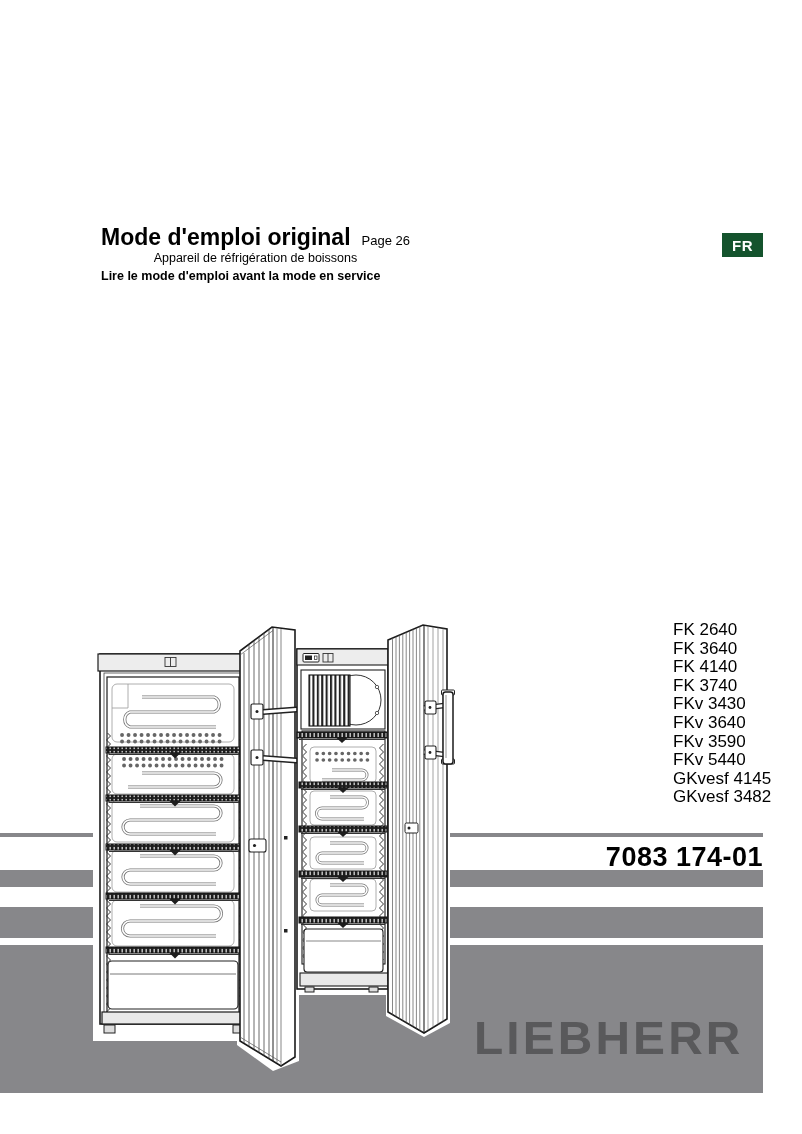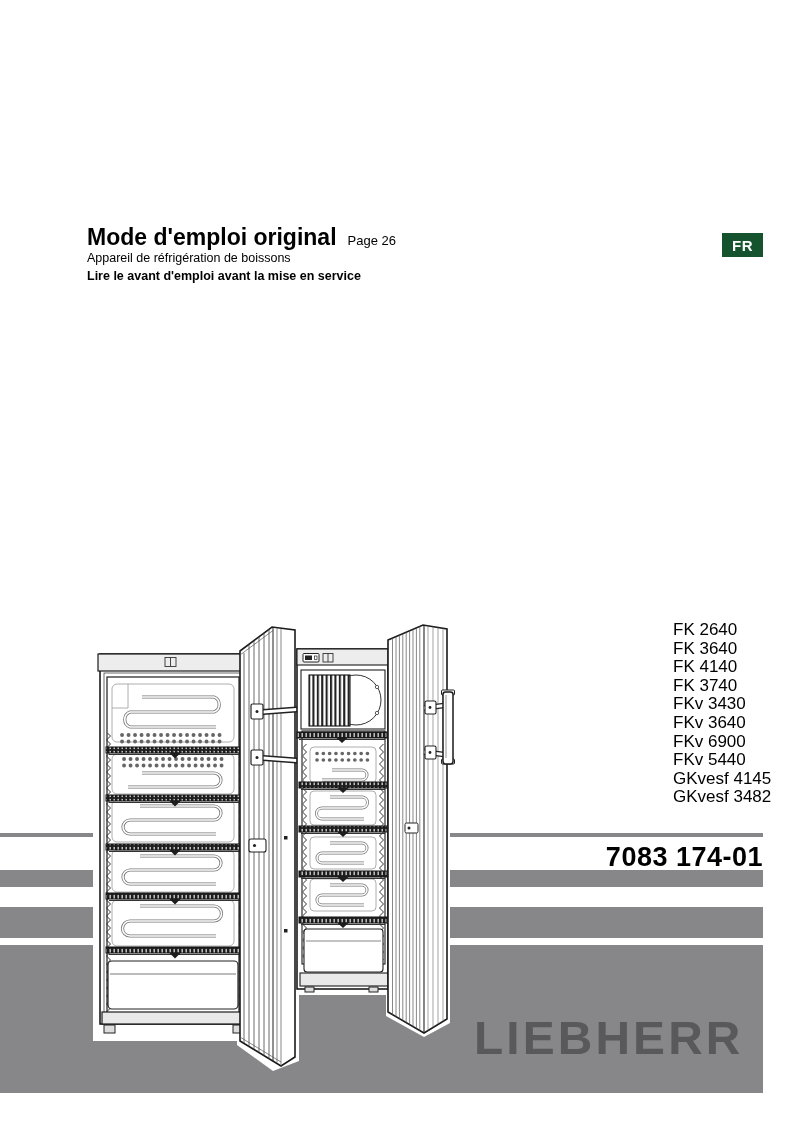--- a/index.html
+++ b/index.html
@@ -1,24 +1,24 @@
 <!DOCTYPE html>
 <html><head>
 <meta charset="utf-8">
 <style>
   html,body{margin:0;padding:0;background:#fff;}
   .page{position:relative;width:802px;height:1134px;background:#ffffff;overflow:hidden;
         font-family:"Liberation Sans", sans-serif;color:#000;}
 
   
-  .hdr{position:absolute;left:87px;top:225px;}
+  .hdr{position:absolute;left:101px;top:225px;}
   .hdr .title-line{display:flex;align-items:baseline;}
   .hdr h1{margin:0;font-size:23px;font-weight:bold;letter-spacing:0;line-height:1.05;}
   .hdr .pageref{font-size:13px;font-weight:normal;margin-left:11px;text-align:right;}
-  .hdr .subtitle{font-size:12.5px;margin-top:2px;}
+  .hdr .subtitle{font-size:12.5px;margin-top:2px;text-align:center;}
   .hdr .notice{font-size:12.5px;font-weight:bold;margin-top:4px;}
 
   
   .badge{position:absolute;left:722px;top:233px;width:41px;height:24px;background:#14532d;
          color:#fff;display:flex;align-items:center;justify-content:center;
          font-size:15px;font-weight:bold;letter-spacing:0.5px;}
 
   
   .models{position:absolute;left:673px;top:621px;font-size:17px;line-height:18.6px;}
 
@@ -43,33 +43,33 @@
 <body>
 
 <div class="page">
 
   <div class="hdr">
     <div class="title-line">
       <h1>Mode d'emploi original</h1>
       <span class="pageref">Page 26</span>
     </div>
     <div class="subtitle">Appareil de réfrigération de boissons</div>
-    <div class="notice">Lire le avant d'emploi avant la mise en service</div>
+    <div class="notice">Lire le mode d'emploi avant la mode en service</div>
   </div>
 
   <div class="badge">FR</div>
 
   <div class="models">
     <div>FK 2640</div>
     <div>FK 3640</div>
     <div>FK 4140</div>
     <div>FK 3740</div>
     <div>FKv 3430</div>
     <div>FKv 3640</div>
-    <div>FKv 6900</div>
+    <div>FKv 3590</div>
     <div>FKv 5440</div>
     <div>GKvesf 4145</div>
     <div>GKvesf 3482</div>
   </div>
 
   <div class="band thin"></div>
   <div class="band a"></div>
   <div class="band b"></div>
   <div class="band c"></div>
 

